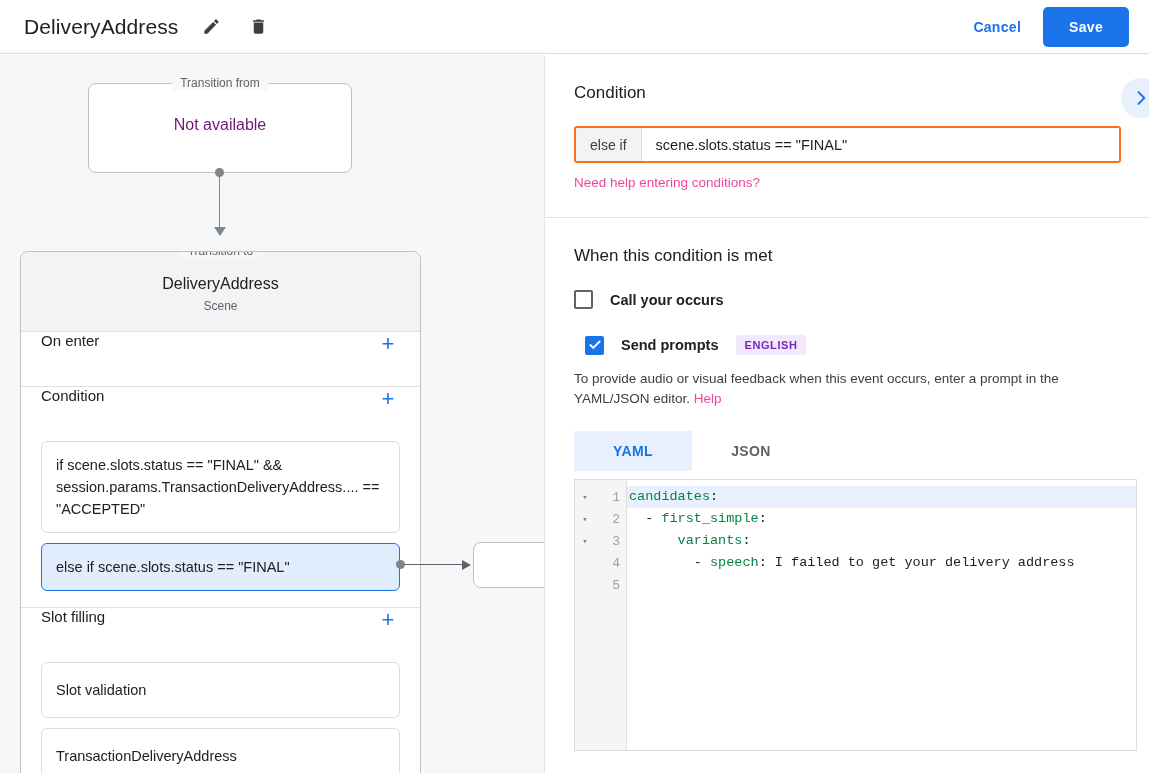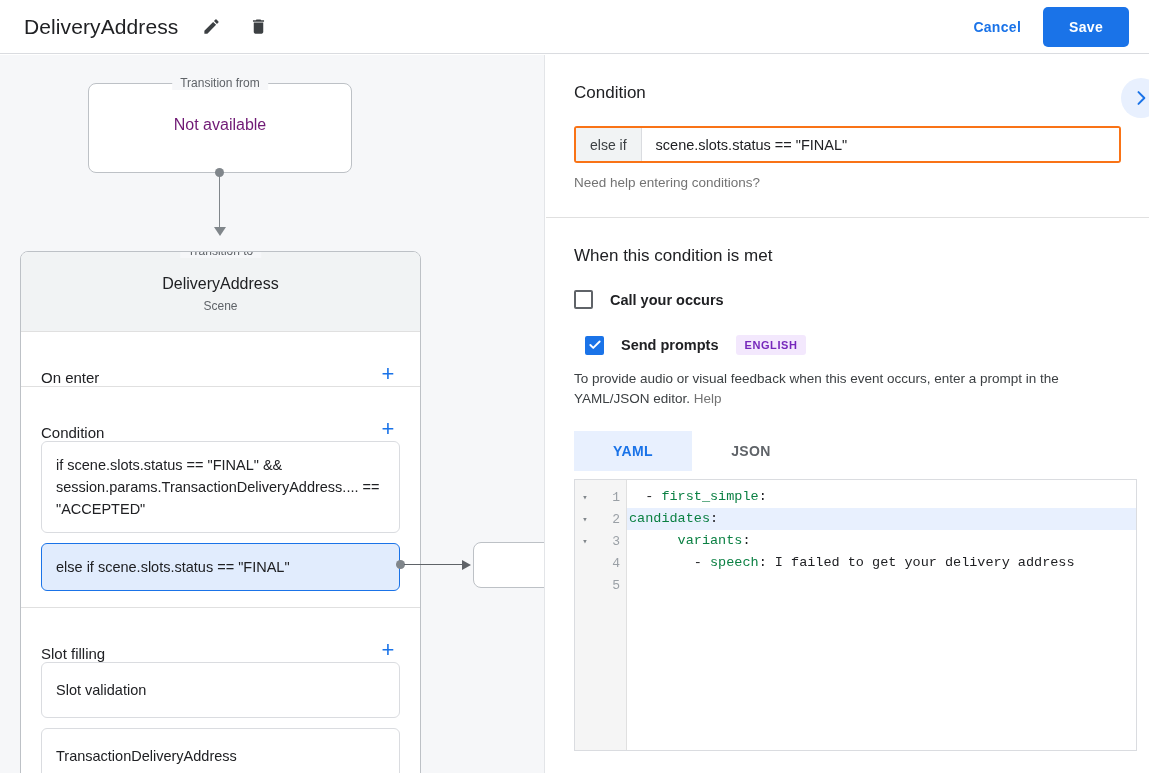--- a/index.html
+++ b/index.html
@@ -117,21 +117,21 @@
     padding-top: 23px;
     text-align: center;
     border-bottom: 1px solid #e0e0e0;
   }
   .scene-head .scene-name { font-size: 16px; color: #202124; }
   .scene-head .scene-sub { font-size: 12px; color: #5f6368; margin-top: 6px; }
 
   .section { border-bottom: 1px solid #e0e0e0; padding: 0 20px; }
   .section-last { border-bottom: none; }
   .section-header {
-    display: flex; align-items: flex-end; justify-content: space-between;
+    display: flex; align-items: flex-start; justify-content: space-between;
     height: 54px;
   }
   .section-title { font-size: 15px; color: #202124; }
   .plus-btn {
     color: #1a73e8; font-size: 22px; line-height: 1;
     cursor: pointer; width: 24px; height: 24px;
     display: flex; align-items: center; justify-content: center;
     font-weight: 300;
   }
   .chip {
@@ -200,21 +200,21 @@
   }
   .cond-input {
     flex: 1 1 auto;
     border: none; outline: none;
     padding: 0 14px;
     font-size: 14.5px; color: #202124;
     font-family: "Liberation Sans", sans-serif;
     background: #ffffff;
   }
   .link {
-    color: #737373; font-size: 13.5px;
+    color: #ec4899; font-size: 13.5px;
     text-decoration: none; cursor: pointer;
     display: inline-block; margin-top: 12px;
   }
 
   .cb-row { display: flex; align-items: center; margin-top: 22px; }
   .cb {
     width: 19px; height: 19px;
     border: 2px solid #5f6368; border-radius: 2px;
     background: #ffffff;
     cursor: pointer; flex: 0 0 auto;
@@ -424,21 +424,21 @@
           <div class="gline">
             <span class="fold"></span>
             <span class="gnum">4</span>
           </div>
           <div class="gline">
             <span class="fold"></span>
             <span class="gnum">5</span>
           </div>
         </div>
       <div class="code" id="codearea">
+          <div class="cline hl"><span class="k">candidates</span><span class="p">:</span></div>
           <div class="cline">  - <span class="k">first_simple</span><span class="p">:</span></div>
-          <div class="cline hl"><span class="k">candidates</span><span class="p">:</span></div>
           <div class="cline">      <span class="k">variants</span><span class="p">:</span></div>
           <div class="cline">        - <span class="k">speech</span><span class="p">: I failed to get your delivery address</span></div>
           <div class="cline"></div>
         </div>
     </div>
   </div>
 </div>
 
 </body></html>

